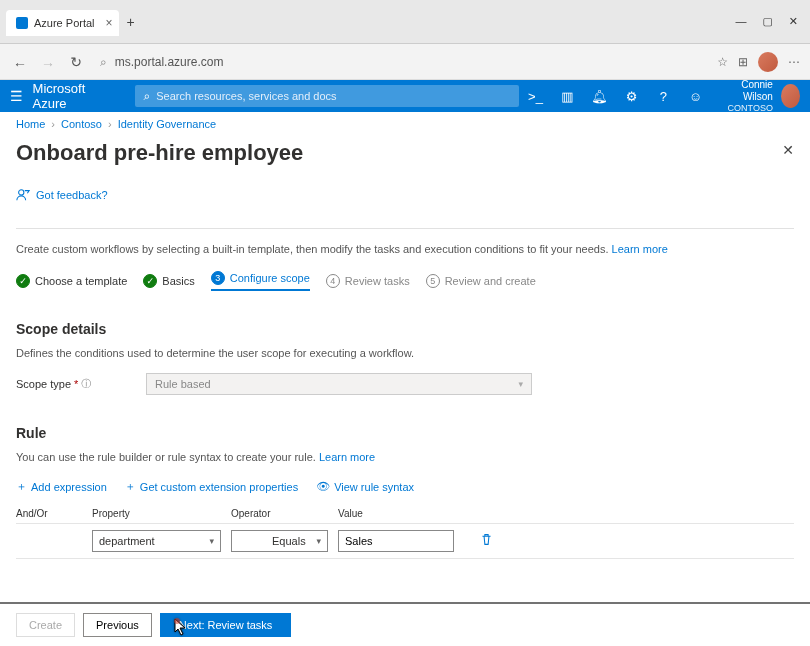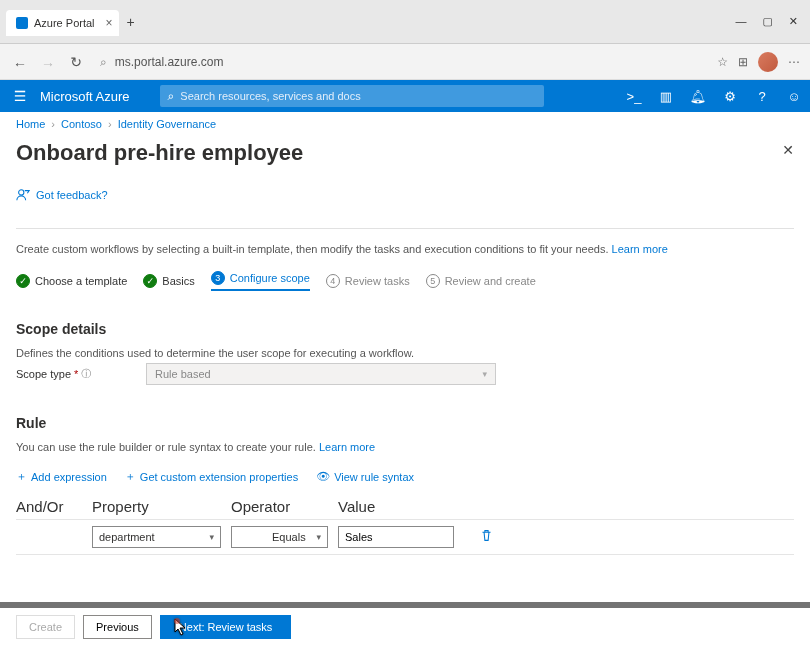--- a/index.html
+++ b/index.html
@@ -52,43 +52,43 @@
     .step.done { color: #333; }
     .step.active { color: #0078d4; border-bottom: 2px solid #0078d4; padding-bottom: 4px; }
     .step-circle { width: 14px; height: 14px; border-radius: 50%; border: 1px solid currentColor; display: flex; align-items: center; justify-content: center; font-size: 9px; }
     .step.done .step-circle { background: #107c10; border-color: #107c10; color: #fff; }
     .step.active .step-circle { background: #0078d4; border-color: #0078d4; color: #fff; }
     
     h3.section { font-size: 14px; font-weight: 700; margin-top: 30px; }
     .section-desc { font-size: 11px; color: #555; margin-top: 10px; }
     .section-desc a { color: #0078d4; text-decoration: none; }
     
-    .field-row { display: flex; align-items: center; margin-top: 4px; }
+    .field-row { display: flex; align-items: center; margin-top: 14px; }
     .field-label { width: 130px; font-size: 11px; display: flex; align-items: center; gap: 3px; }
     .req { color: #a80000; }
     .info-ico { color: #888; font-size: 10px; }
-    .select-disabled { width: 350px; height: 22px; border: 1px solid #ccc; background: #f3f2f1; color: #888; font-size: 11px; padding: 0 8px; display: flex; align-items: center; justify-content: space-between; }
+    .select-disabled { width: 386px; height: 22px; border: 1px solid #ccc; background: #f3f2f1; color: #888; font-size: 11px; padding: 0 8px; display: flex; align-items: center; justify-content: space-between; }
     .select-disabled .chev { color: #aaa; font-size: 9px; }
     
     .rule-actions { display: flex; gap: 18px; margin-top: 16px; font-size: 11px; }
     .rule-actions .act { color: #0078d4; display: flex; align-items: center; gap: 4px; cursor: pointer; }
     
     .rule-table { margin-top: 14px; }
-    .rule-head { display: flex; gap: 0; font-size: 15px; color: #333; border-bottom: 1px solid #e5e5e5; padding-bottom: 4px; }
+    .rule-head { display: flex; gap: 0; font-size: 10px; color: #333; border-bottom: 1px solid #e5e5e5; padding-bottom: 4px; }
     .col-andor { width: 76px; }
     .col-prop { width: 139px; }
     .col-op { width: 107px; }
     .col-val { width: 122px; }
     .rule-row { display: flex; gap: 0; padding: 6px 0; border-bottom: 1px solid #e5e5e5; align-items: center; }
     .sel { height: 22px; border: 1px solid #888; font-size: 11px; padding: 0 6px; display: flex; align-items: center; justify-content: space-between; background: #fff; margin-right: 10px; }
     .sel .chev { font-size: 9px; color: #666; }
     .inp { height: 22px; border: 1px solid #888; font-size: 11px; padding: 0 6px; background: #fff; }
     .del-ico { margin-left: 20px; color: #0078d4; font-size: 13px; cursor: pointer; }
     
-    .footer { position: absolute; bottom: 0; left: 0; right: 0; height: 44px; border-top: 6px solid #737373; display: flex; align-items: center; padding: 0 16px; gap: 8px; background: #fff; }
+    .footer { position: absolute; bottom: 0; left: 0; right: 0; height: 44px; border-top: 2px solid #737373; display: flex; align-items: center; padding: 0 16px; gap: 8px; background: #fff; }
     .btn { height: 24px; padding: 0 12px; font-size: 11px; border: 1px solid #8a8886; background: #fff; cursor: pointer; }
     .btn.disabled { color: #aaa; border-color: #ddd; cursor: default; }
     .btn.primary { background: #0078d4; border-color: #0078d4; color: #fff; position: relative; padding: 0 18px; }
     .cursor-overlay { position: absolute; width: 16px; height: 20px; pointer-events: none; }
     .cursor-overlay svg { filter: drop-shadow(0 0 1px rgba(0,0,0,.6)); }
   </style>
 </head>
 <body>
 
 <div class="browser-chrome">
@@ -128,20 +128,27 @@
     <span style="margin-right:6px;">⌕</span>
     <input placeholder="Search resources, services and docs" style="">
   </div>
   <div class="azure-icons">
     <span class="ico">&gt;_</span>
     <span class="ico">▥</span>
     <span class="ico">🔔︎</span>
     <span class="ico">⚙</span>
     <span class="ico">?</span>
     <span class="ico">☺</span>
+  </div>
+  <div class="user-block">
+    <div class="user-text">
+      <div>Connie Wilson</div>
+      <div class="tenant">CONTOSO</div>
+    </div>
+    <div class="avatar-azure"></div>
   </div>
 </div>
 
 <div class="breadcrumb">
   <a href="#">Home</a>
   <span class="sep">›</span>
   <a href="#">Contoso</a>
   <span class="sep">›</span>
   <a href="#">Identity Governance</a>
 </div>

